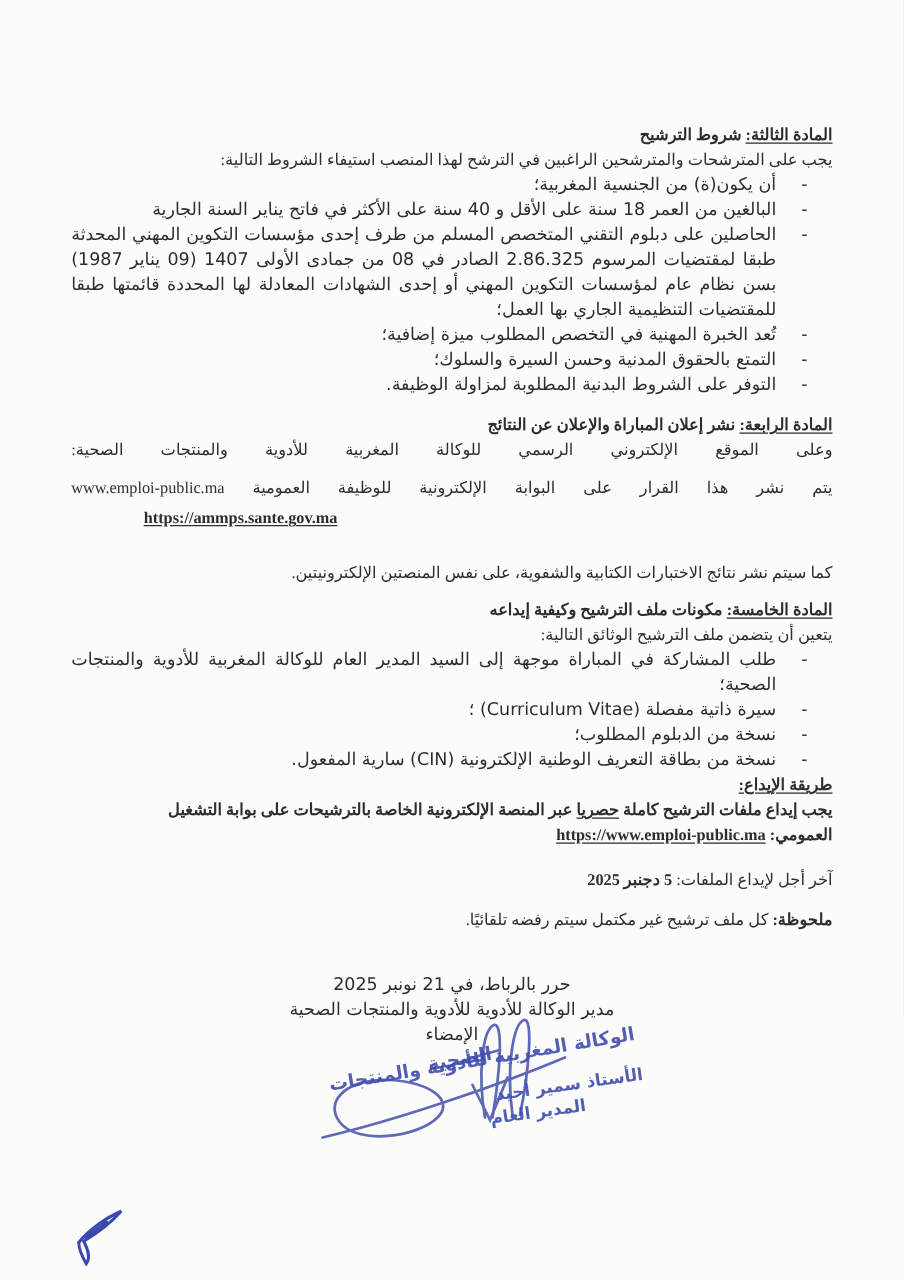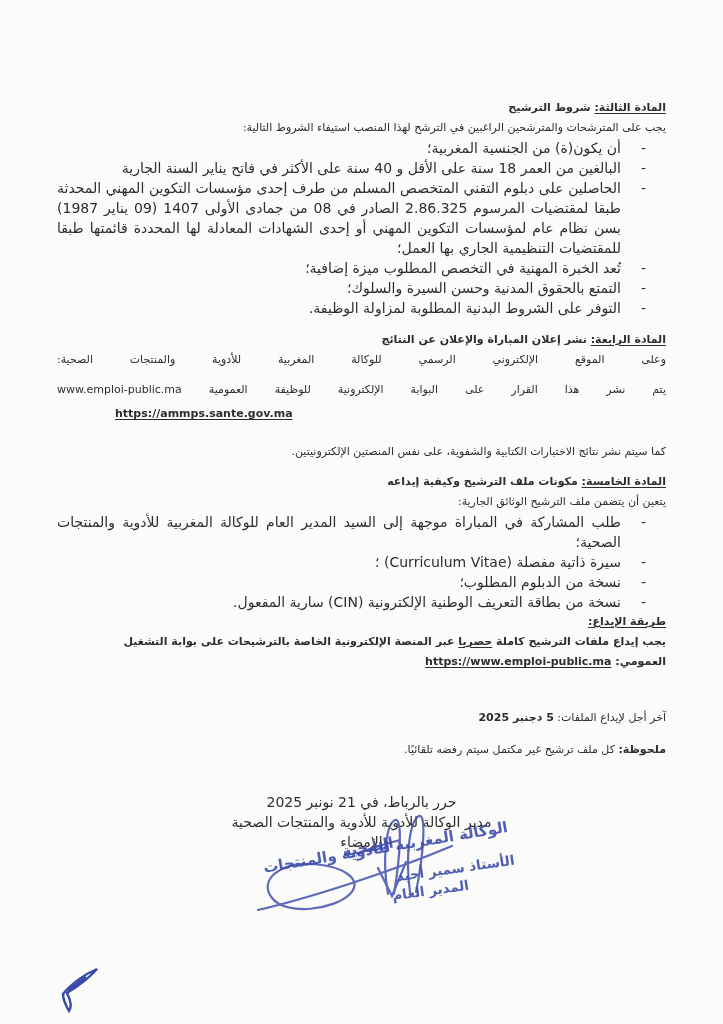--- a/index.html
+++ b/index.html
@@ -12,32 +12,32 @@
     color:#2e2d2b;
     overflow:hidden;
     direction:rtl;
   }
   .content{
     position:absolute;inset:0;
     padding:98px 57px 0 57px;
     font-size:14px;line-height:20px;
     text-align:right;
   }
-  p,h3{margin:0;padding:0;font-size:11px;}
+  p,h3{margin:0;padding:0;font-size:13px;font-family:Liberation Serif, serif;}
   .heading{font-weight:700;line-height:20px;}
   .u{text-decoration:underline;text-underline-offset:2px;}
   .bold{font-weight:700;}
   .li{position:relative;padding-right:45px;text-align:justify;}
   .dash{position:absolute;right:20px;top:0;}
   .just-line{text-align:justify;text-align-last:justify;}
   .ammps-line{text-align:right;padding-left:26px;text-align:left;direction:ltr;font-weight:700;margin-top:4px;}
   .mt12{margin-top:12px;}
   .mt10{margin-top:10px;}
-  .mt18{margin-top:18px;}
-  .mt24{margin-top:36px;}
+  .mt18{margin-top:24px;}
+  .mt24{margin-top:16px;}
   .mt20{margin-top:12px;}
   .closing{margin-top:32px;text-align:center;line-height:20px;}
   .ltr{direction:ltr;unicode-bidi:embed;}
   
   .stamp{position:absolute;left:0;top:0;width:723px;height:1024px;pointer-events:none;}
   .stamp .t{
     position:absolute;color:#3a49ab;font-weight:700;white-space:nowrap;
     opacity:.88;
   }
   .stamp-line1{left:248px;top:818px;width:258px;font-size:15px;transform:rotate(-9.5deg);transform-origin:100% 0;letter-spacing:.5px;}
@@ -64,21 +64,21 @@
       <div class="li"><span class="dash">-</span><span>التوفر على الشروط البدنية المطلوبة لمزاولة الوظيفة.</span></div>
     </div>
 
     <h3 class="heading mt12"><span class="u">المادة الرابعة:</span><span> نشر إعلان المباراة والإعلان عن النتائج</span></h3>
     <p class="just-line">وعلى الموقع الإلكتروني الرسمي للوكالة المغربية للأدوية والمنتجات الصحية:</p>
     <p class="just-line mt10">يتم نشر هذا القرار على البوابة الإلكترونية للوظيفة العمومية www.emploi-public.ma</p>
     <p class="ammps-line"><a class="u ltr" style="color:inherit;margin-left:32px;">https://ammps.sante.gov.ma</a></p>
     <p class="mt18">كما سيتم نشر نتائج الاختبارات الكتابية والشفوية، على نفس المنصتين الإلكترونيتين.</p>
 
     <h3 class="heading mt10"><span class="u">المادة الخامسة:</span><span> مكونات ملف الترشيح وكيفية إيداعه</span></h3>
-    <p>يتعين أن يتضمن ملف الترشيح الوثائق الجارية:</p>
+    <p>يتعين أن يتضمن ملف الترشيح الوثائق التالية:</p>
     <div>
       <div class="li"><span class="dash">-</span><span>طلب المشاركة في المباراة موجهة إلى السيد المدير العام للوكالة المغربية للأدوية والمنتجات الصحية؛</span></div>
       <div class="li"><span class="dash">-</span><span>سيرة ذاتية مفصلة (Curriculum Vitae) ؛</span></div>
       <div class="li"><span class="dash">-</span><span>نسخة من الدبلوم المطلوب؛</span></div>
       <div class="li"><span class="dash">-</span><span>نسخة من بطاقة التعريف الوطنية الإلكترونية (CIN) سارية المفعول.</span></div>
     </div>
 
     <h3 class="heading"><span class="u">طريقة الإيداع:</span></h3>
     <p class="bold"><span>يجب إيداع ملفات الترشيح كاملة </span><span class="u">حصريا</span><span> عبر المنصة الإلكترونية الخاصة بالترشيحات على بوابة التشغيل</span><br><span>العمومي: </span><a class="u ltr" style="color:inherit;">https://www.emploi-public.ma</a></p>
 

